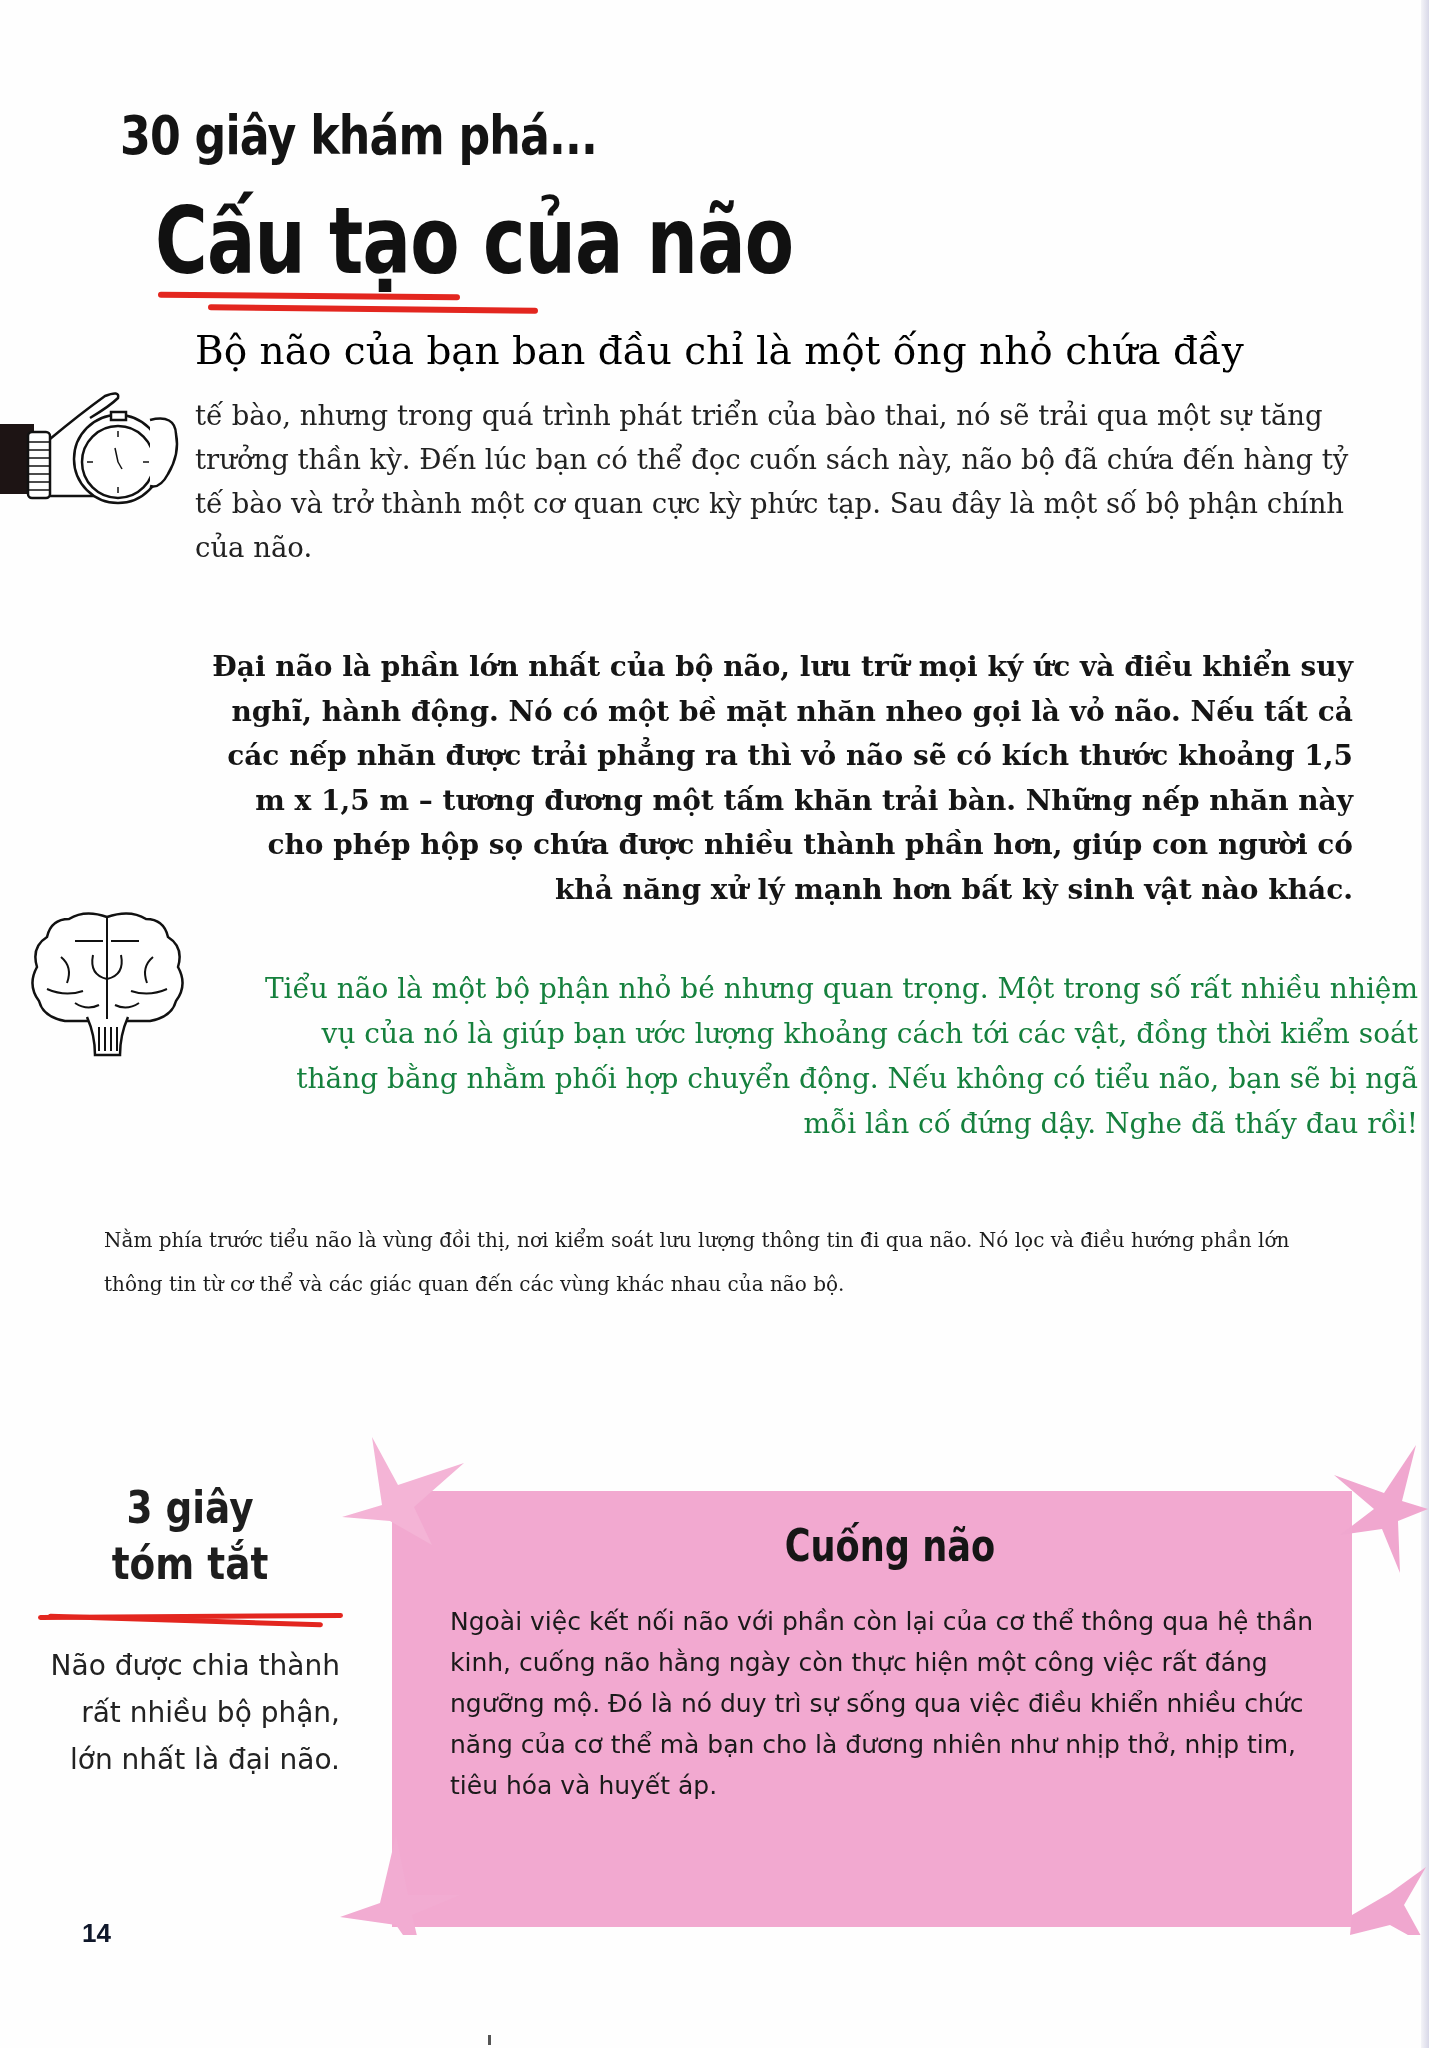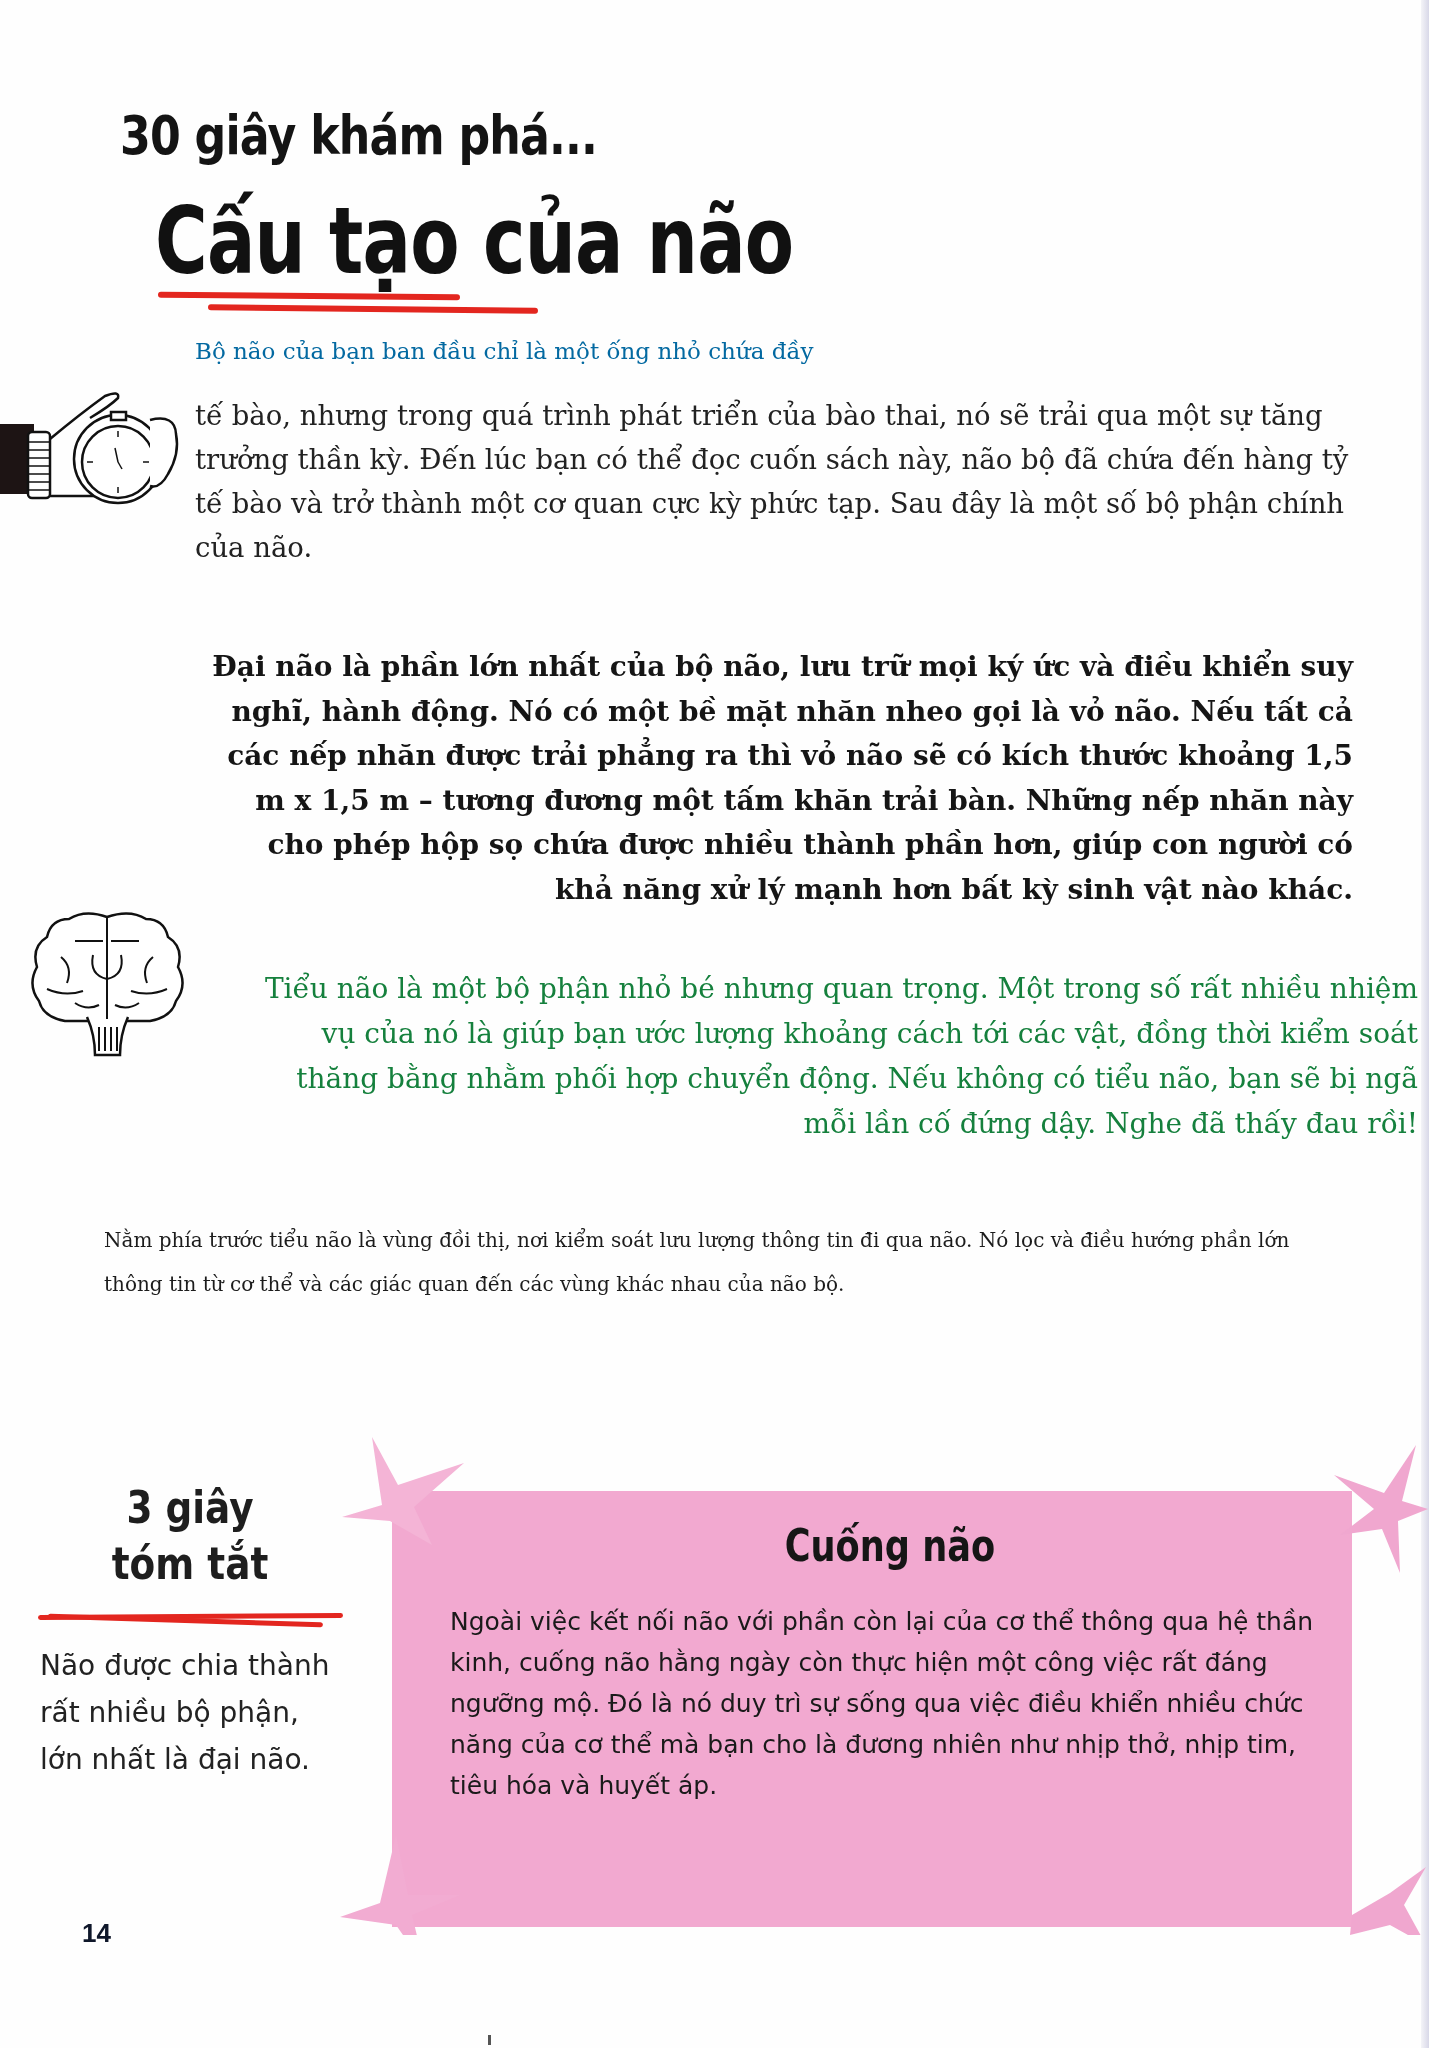--- a/index.html
+++ b/index.html
@@ -55,23 +55,23 @@
       background: #e3261f;
       border-radius: 3px;
     }
     .intro {
       position: absolute;
       left: 195px;
       top: 325px;
       width: 1180px;
     }
     .intro-lead {
-      font-size: 23px;
+      font-size: 39px;
       line-height: 52px;
-      color: #0369a1;
+      color: #000000;
       white-space: nowrap;
     }
     .intro-body {
       font-size: 27.5px;
       line-height: 44px;
       color: #222;
       width: 1170px;
       margin-top: 16px;
     }
     .para-bold {
@@ -130,21 +130,21 @@
       line-height: 56px;
       color: #1e1e1e;
       transform: scaleX(0.85);
       transform-origin: center top;
     }
     .summary-text {
       position: absolute;
       left: 40px;
       top: 1642px;
       width: 300px;
-      text-align: left;
+      text-align: right;
       font-family: "DejaVu Sans", sans-serif;
       font-size: 28px;
       line-height: 47px;
       color: #222;
     }
     .page-number {
       position: absolute;
       left: 82px;
       top: 1918px;
       font-family: Liberation Sans, sans-serif;

